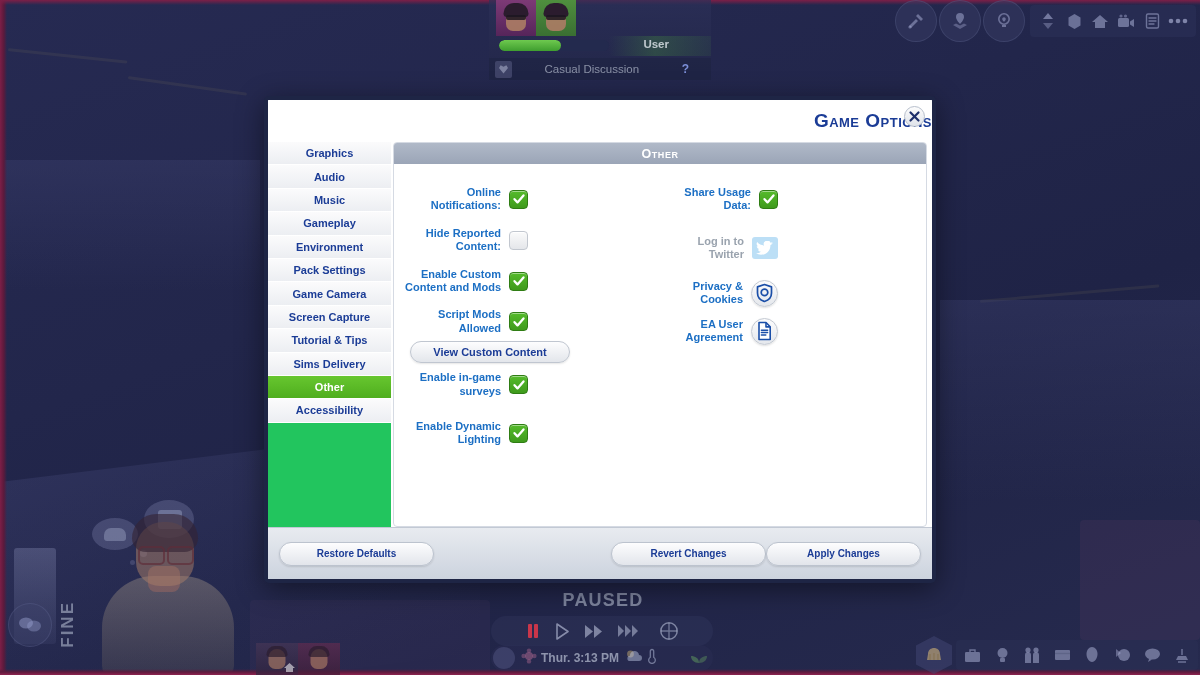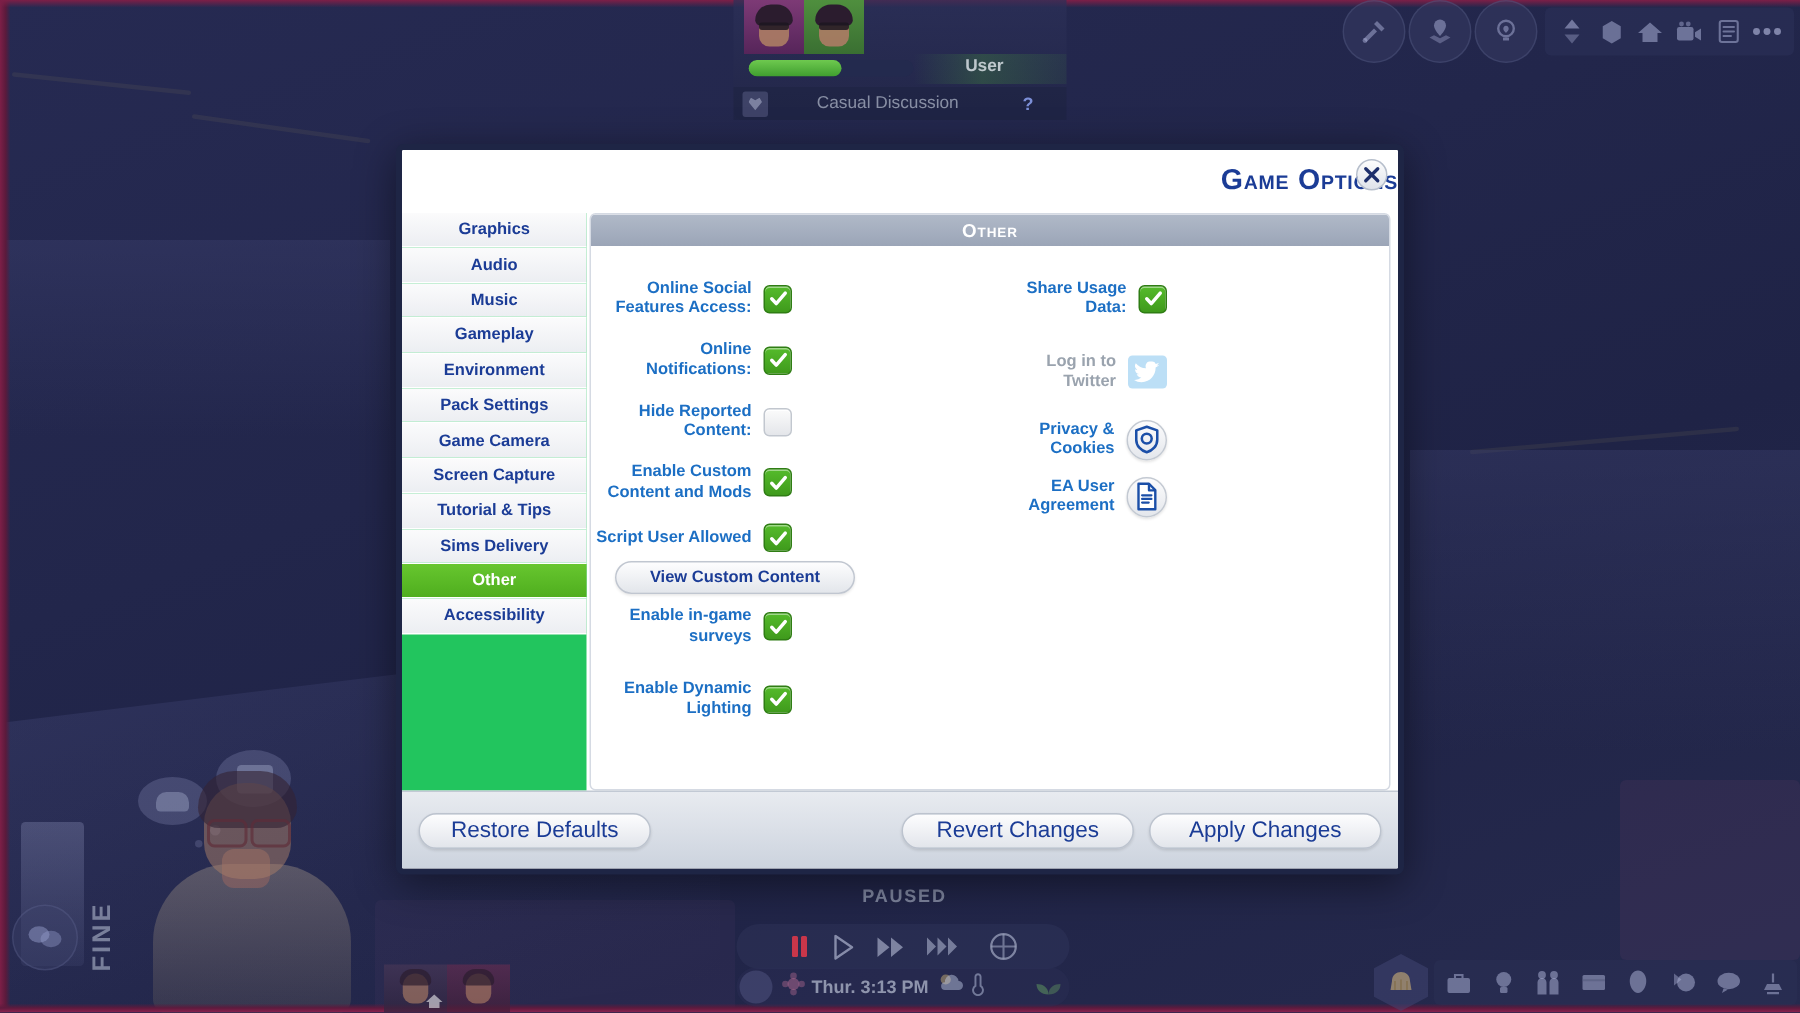--- a/index.html
+++ b/index.html
@@ -214,21 +214,21 @@
     position: absolute; right: 2px; bottom: 1px; width: 13px; height: 13px;
     opacity: .55;
   }
 
   
   #hud-bottom-center {
     position: absolute; left: 489px; bottom: 0; width: 228px; height: 85px;
   }
   #hud-paused-label {
     position: absolute; left: 0; right: 0; top: 0; text-align: center;
-    color: rgba(198,206,224,.56); font-size: 12px; font-weight: bold;
+    color: rgba(198,206,224,.56); font-size: 18px; font-weight: bold;
     letter-spacing: 1.2px;
   }
   #hud-speed-bar {
     position: absolute; left: 2px; top: 26px; width: 222px; height: 30px;
     background: rgba(50,54,94,.42); border-radius: 15px;
     display: flex; align-items: center; justify-content: center; gap: 14px;
   }
   .speed-btn { display: flex; align-items: center; justify-content: center; }
   #hud-time-bar {
     position: absolute; left: 2px; bottom: 4px; width: 222px; height: 26px;
@@ -399,27 +399,27 @@
     position: absolute; left: 0; right: 0; bottom: 0; height: 52px;
     background: linear-gradient(180deg,#e8ebf0,#ccd3de);
     border-top: 1px solid #c2c9d4;
     display: flex; align-items: center;
   }
   .footer-button {
     height: 24px;
     background: linear-gradient(180deg,#fdfdfe,#e2e5eb);
     border: 1px solid #bcc3ce;
     border-radius: 12px;
-    color: #1b3c96; font-size: 15px; font-weight: normal;
+    color: #1b3c96; font-size: 10px; font-weight: bold;
     display: flex; align-items: center; justify-content: center;
     cursor: pointer;
     box-shadow: 0 1px 2px rgba(0,0,0,.12);
   }
   #restore-defaults-button { width: 155px; margin-left: 11px; }
-  #footer-right-group { margin-left: auto; display: flex; gap: 10px; margin-right: 11px; }
+  #footer-right-group { margin-left: auto; display: flex; margin-right: 11px; }
   #revert-changes-button { width: 155px; }
   #apply-changes-button  { width: 155px; }
 </style>
 </head>
 <body>
 
 <div id="game-backdrop">
   <div id="floor-plane"></div>
   <div id="monitor-block"></div>
 
@@ -740,62 +740,52 @@
         </div>
     </div>
 
     <div id="options-content">
       <div id="options-section-header">Other</div>
 
       <div id="options-columns">
 
         <div class="options-column col-left">
 
+
           <div class="option-row">
-            <div class="option-label">Online Social Features Access:</div>
+            <div class="option-label">Online Notifications:</div>
             <div class="option-control">
               <div class="checkbox on">
                 <svg width="14" height="14" viewBox="0 0 14 14">
                     <path d="M2.5 7.2l3 3.2 6-7" stroke="#ffffff" stroke-width="2.3" fill="none" stroke-linecap="round" stroke-linejoin="round"></path>
                   </svg>
               </div>
             </div>
           </div>
 
           <div class="option-row">
-            <div class="option-label">Online Notifications:</div>
+            <div class="option-label">Hide Reported Content:</div>
+            <div class="option-control">
+              <div class="checkbox off"></div>
+            </div>
+          </div>
+
+          <div class="option-row">
+            <div class="option-label">Enable Custom Content and Mods</div>
             <div class="option-control">
               <div class="checkbox on">
                 <svg width="14" height="14" viewBox="0 0 14 14">
                     <path d="M2.5 7.2l3 3.2 6-7" stroke="#ffffff" stroke-width="2.3" fill="none" stroke-linecap="round" stroke-linejoin="round"></path>
                   </svg>
               </div>
             </div>
           </div>
 
-          <div class="option-row">
-            <div class="option-label">Hide Reported Content:</div>
-            <div class="option-control">
-              <div class="checkbox off"></div>
-            </div>
-          </div>
-
-          <div class="option-row">
-            <div class="option-label">Enable Custom Content and Mods</div>
-            <div class="option-control">
-              <div class="checkbox on">
-                <svg width="14" height="14" viewBox="0 0 14 14">
-                    <path d="M2.5 7.2l3 3.2 6-7" stroke="#ffffff" stroke-width="2.3" fill="none" stroke-linecap="round" stroke-linejoin="round"></path>
-                  </svg>
-              </div>
-            </div>
-          </div>
-
           <div class="option-row" style="margin-bottom:6px;">
-            <div class="option-label">Script User Allowed</div>
+            <div class="option-label">Script Mods Allowed</div>
             <div class="option-control">
               <div class="checkbox on">
                 <svg width="14" height="14" viewBox="0 0 14 14">
                     <path d="M2.5 7.2l3 3.2 6-7" stroke="#ffffff" stroke-width="2.3" fill="none" stroke-linecap="round" stroke-linejoin="round"></path>
                   </svg>
               </div>
             </div>
           </div>
 
           <div style="position:relative;height:30px;text-decoration:underline;">

